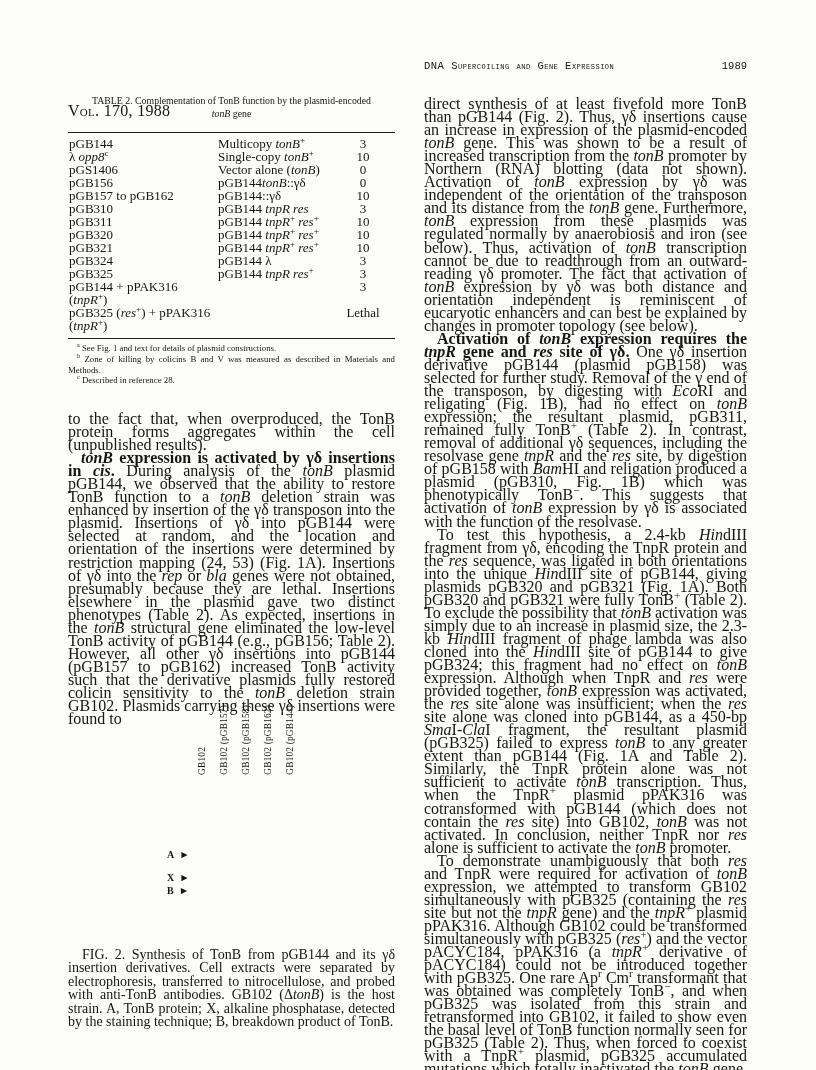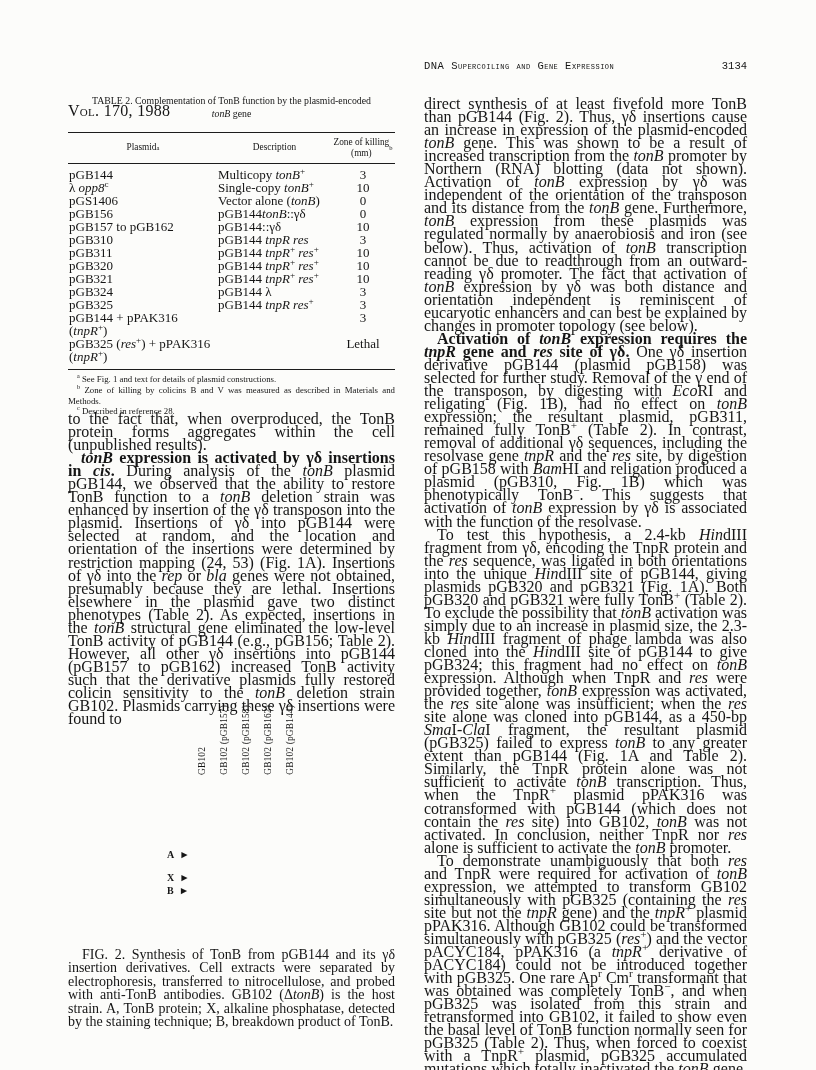--- a/index.html
+++ b/index.html
@@ -54,31 +54,26 @@
 
   
   .caption{left:68px;top:948px;width:327px;font-size:14px;line-height:13.4px;text-align:justify;text-indent:14px;}
 </style>
 </head>
 <body>
 
 <div class="abs header-left">Vol. 170, 1988</div>
 <div class="abs header-right">
   <span class="rt">DNA Supercoiling and Gene Expression</span>
-  <span>3134</span>
+  <span>1989</span>
 </div>
 
 <div class="abs col-left table-block">
   <div class="table-title">TABLE 2. Complementation of TonB function by the plasmid-encoded <i>tonB</i> gene</div>
   <div class="tbl">
-    <div class="tbl-head">
-      <div class="th">Plasmid<sup>a</sup></div>
-      <div class="th">Description</div>
-      <div class="th">Zone of killing<br>(mm)<sup>b</sup></div>
-    </div>
     <div class="tbl-body">
       <div class="tr">
         <div class="td-plasmid">pGB144</div>
         <div class="td-desc">Multicopy <i>tonB</i><sup>+</sup></div>
         <div class="td-zone">3</div>
       </div>
       <div class="tr">
         <div class="td-plasmid">λ <i>opp8</i><sup>c</sup></div>
         <div class="td-desc">Single-copy <i>tonB</i><sup>+</sup></div>
         <div class="td-zone">10</div>

